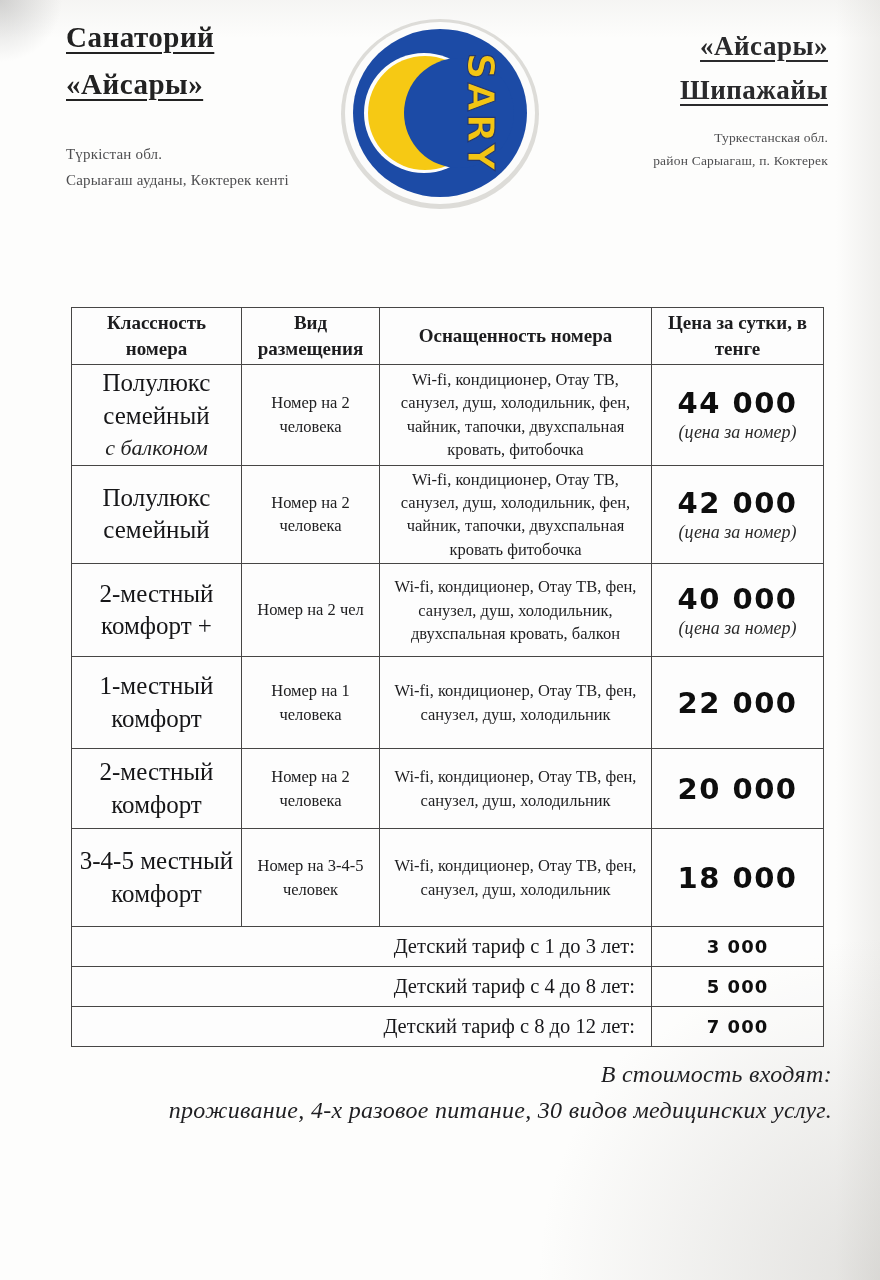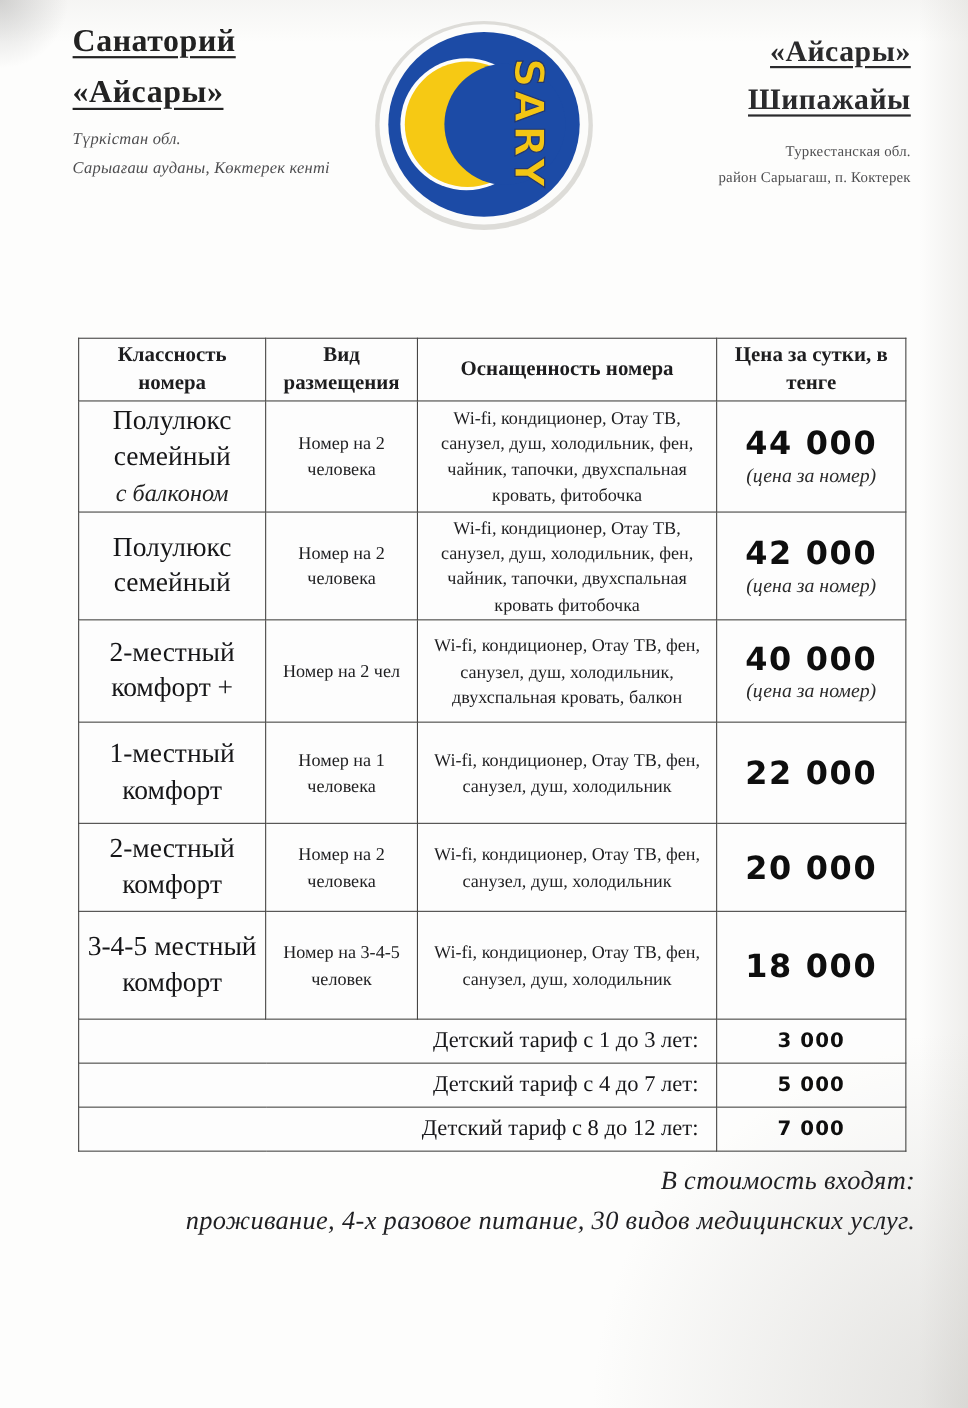--- a/index.html
+++ b/index.html
@@ -25,21 +25,21 @@
   .org-left {
     position: absolute; left: 66px; top: 14px; width: 270px;
   }
   .org-left .org-title-line {
     font-size: 29px; font-weight: bold; letter-spacing: 0.5px;
     line-height: 47px;
     text-decoration: underline; text-underline-offset: 5px;
     text-decoration-thickness: 2px;
     color: #222;
   }
-  .org-left .org-address { margin-top: 6px; font-style: italic; }
+  .org-left .org-address { margin-top: 33px; }
   .org-address div {
     font-size: 15px; color: #4e4e50; line-height: 26px; letter-spacing: 0.2px;
   }
 
   .logo-wrap {
     position: absolute; left: 340px; top: 18px; width: 200px; height: 192px;
   }
 
   .org-right {
     position: absolute; right: 52px; top: 24px; width: 280px; text-align: right;
@@ -242,21 +242,21 @@
         <td class="cell-amenities">Wi-fi, кондиционер, Отау ТВ, фен, санузел, душ, холодильник</td>
         <td class="cell-price">
           <span class="price">18 000</span>
         </td>
       </tr>
       <tr>
         <td class="cell-child-label" colspan="3">Детский тариф  с 1 до  3 лет:</td>
         <td class="cell-child-price">3 000</td>
       </tr>
       <tr>
-        <td class="cell-child-label" colspan="3">Детский тариф  с 4 до  7 лет:</td>
+        <td class="cell-child-label" colspan="3">Детский тариф  с 4 до  8 лет:</td>
         <td class="cell-child-price">5 000</td>
       </tr>
       <tr>
         <td class="cell-child-label" colspan="3">Детский тариф  с 8 до 12 лет:</td>
         <td class="cell-child-price">7 000</td>
       </tr>
     </tbody>
   </table>
 
   <div class="footer-note">

